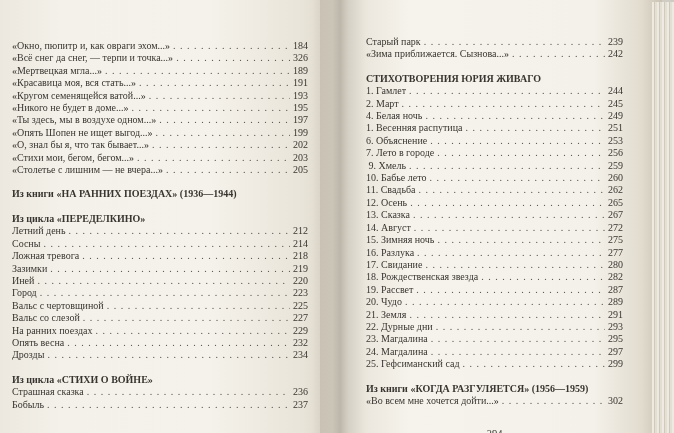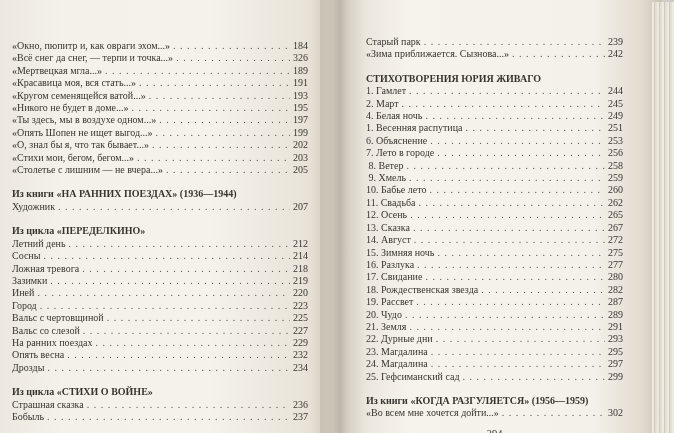--- a/index.html
+++ b/index.html
@@ -100,25 +100,20 @@
           <span class="lbl">«Стихи мои, бегом, бегом...»</span>
           <span class="dots"></span>
           <span class="pg">203</span>
         </div>
         <div class="toc-row">
           <span class="lbl">«Столетье с лишним — не вчера...»</span>
           <span class="dots"></span>
           <span class="pg">205</span>
         </div>
         <div class="toc-header">Из книги «НА РАННИХ ПОЕЗДАХ» (1936—1944)</div>
-        <div class="toc-row">
-          <span class="lbl">Художник</span>
-          <span class="dots"></span>
-          <span class="pg">207</span>
-        </div>
         <div class="toc-header">Из цикла «ПЕРЕДЕЛКИНО»</div>
         <div class="toc-row">
           <span class="lbl">Летний день</span>
           <span class="dots"></span>
           <span class="pg">212</span>
         </div>
         <div class="toc-row">
           <span class="lbl">Сосны</span>
           <span class="dots"></span>
           <span class="pg">214</span>
@@ -217,25 +212,20 @@
         </div>
         <div class="toc-row">
           <span class="lbl">6. Объяснение</span>
           <span class="dots"></span>
           <span class="pg">253</span>
         </div>
         <div class="toc-row">
           <span class="lbl">7. Лето в городе</span>
           <span class="dots"></span>
           <span class="pg">256</span>
-        </div>
-        <div class="toc-row">
-          <span class="lbl"> 8. Ветер</span>
-          <span class="dots"></span>
-          <span class="pg">258</span>
         </div>
         <div class="toc-row">
           <span class="lbl"> 9. Хмель</span>
           <span class="dots"></span>
           <span class="pg">259</span>
         </div>
         <div class="toc-row">
           <span class="lbl">10. Бабье лето</span>
           <span class="dots"></span>
           <span class="pg">260</span>

